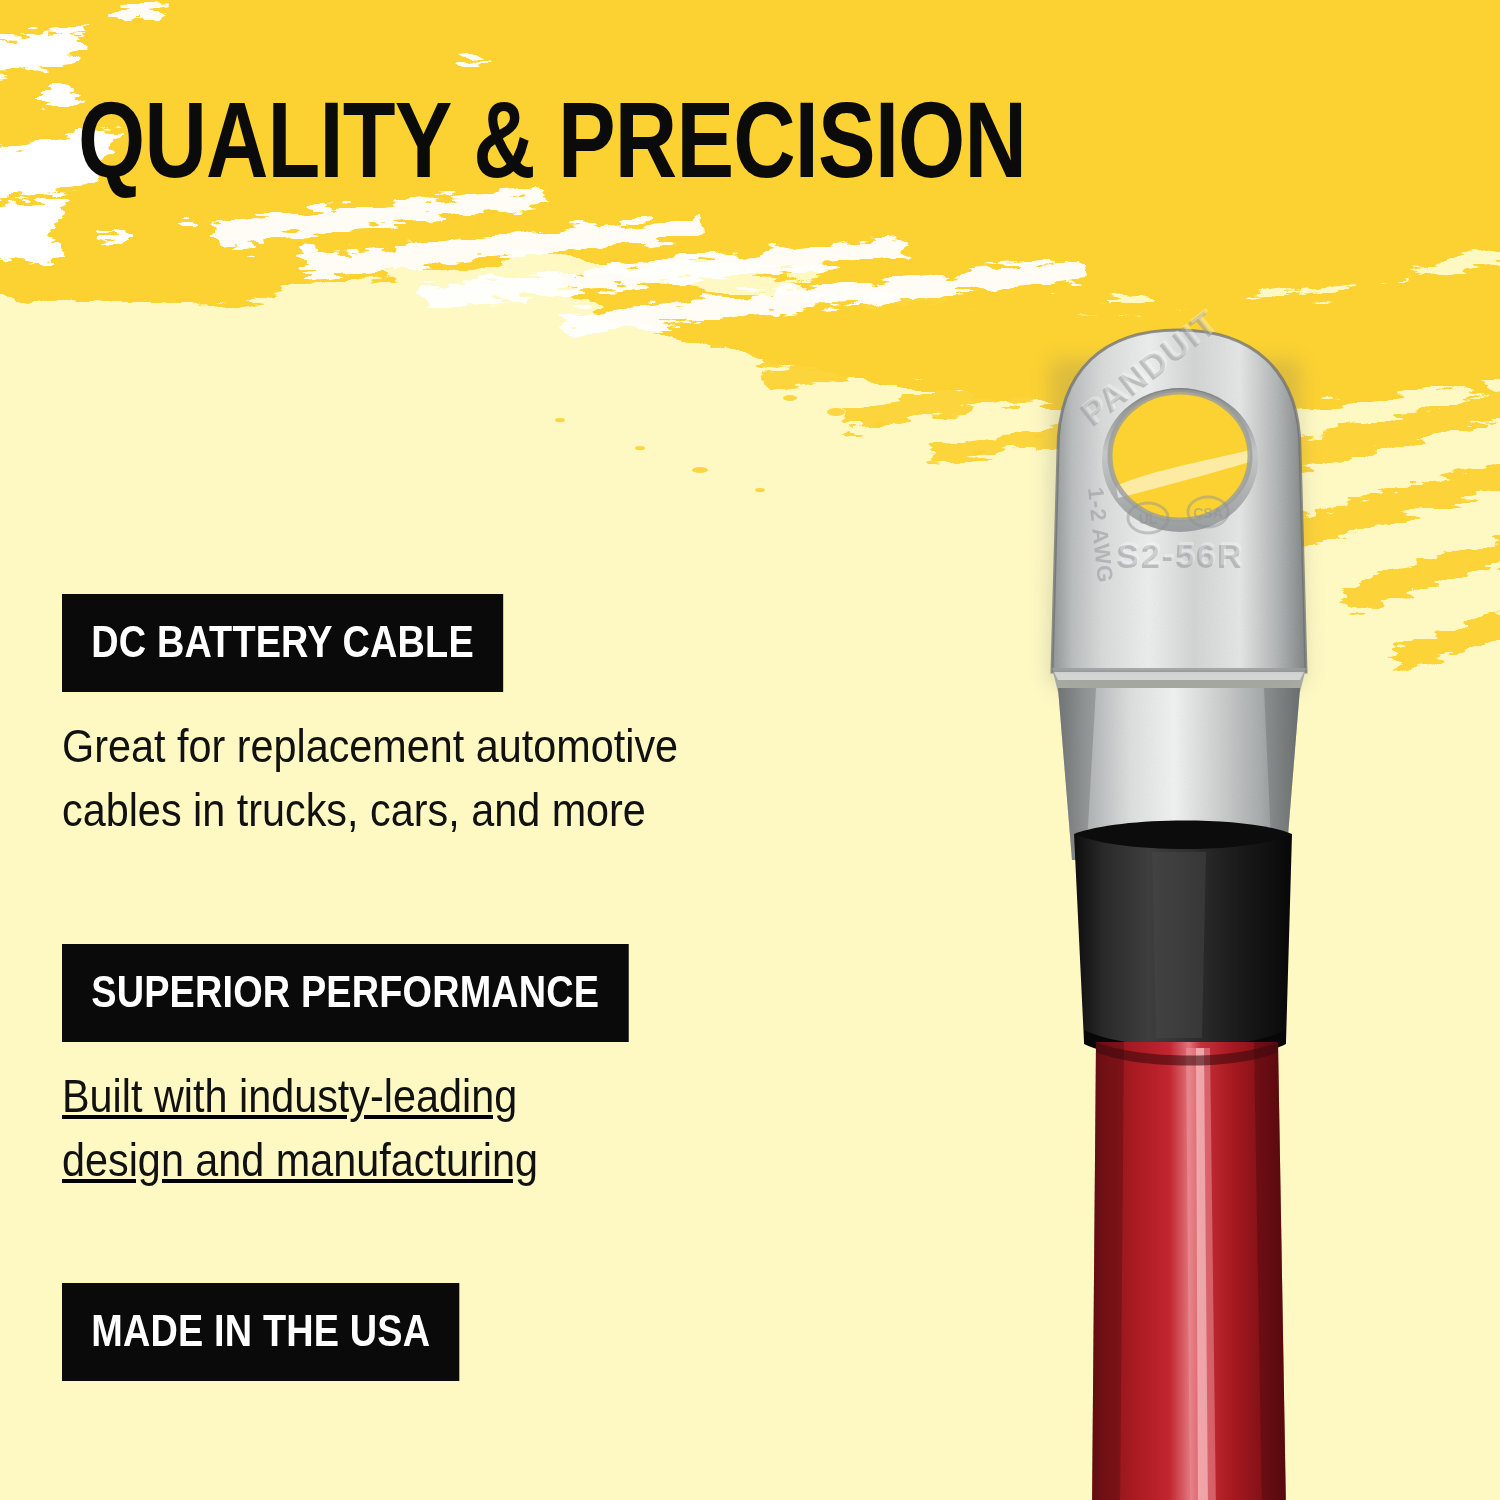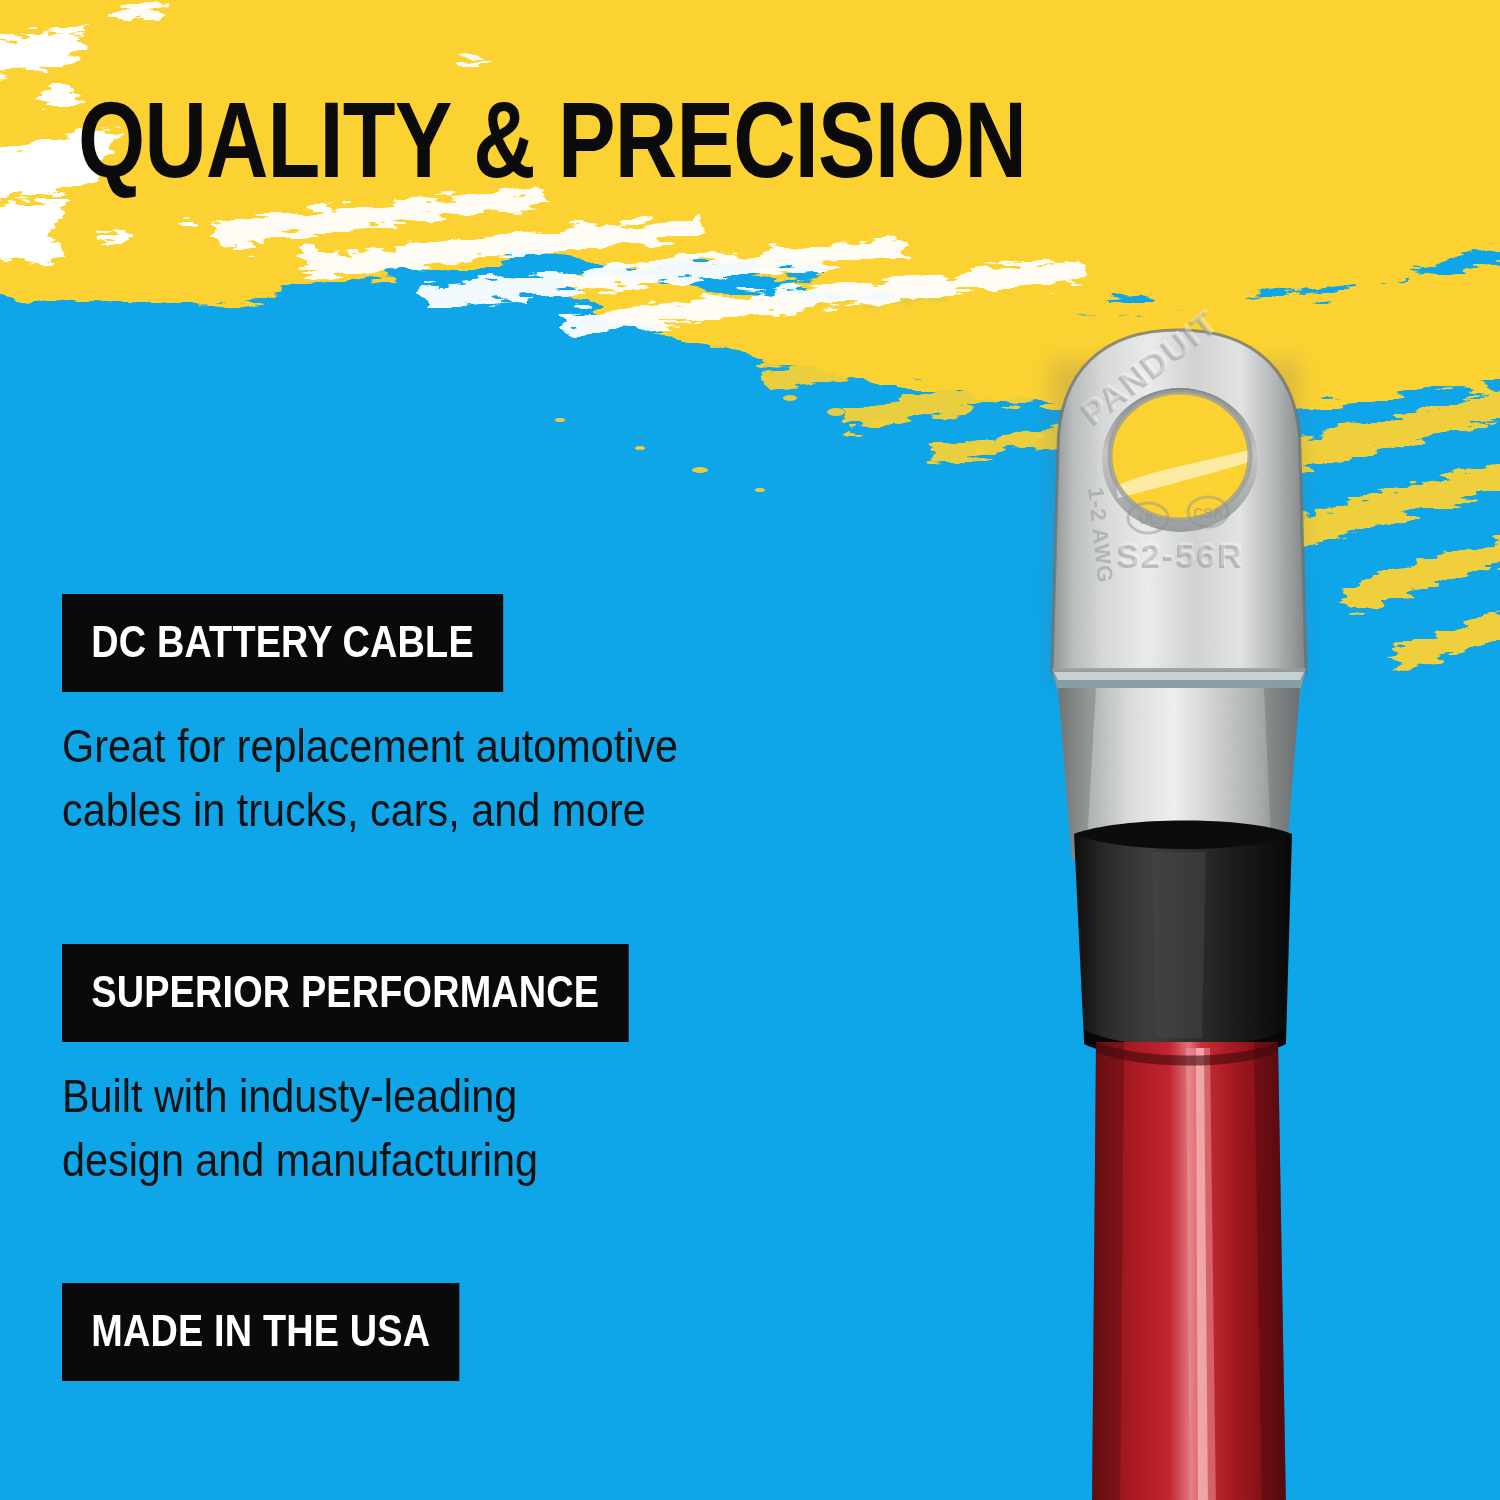--- a/index.html
+++ b/index.html
@@ -3,21 +3,21 @@
 <meta charset="utf-8">
 <style>
   html,body{margin:0;padding:0;}
   body{
     width:1500px;height:1500px;
     background:#ffffff;
     font-family:"Liberation Sans", sans-serif;
     overflow:hidden;
     position:relative;
   }
-  #canvas{position:relative;width:1500px;height:1500px;overflow:hidden;background:#0ea5e9;}
+  #canvas{position:relative;width:1500px;height:1500px;overflow:hidden;background:#fef9c3;}
 
   
   .hero{position:absolute;left:0;top:0;width:1500px;height:700px;overflow:hidden;}
   .hero svg{display:block;width:1500px;height:700px;}
 
   
   .title{
     position:absolute;left:78px;top:86px;
     font-family:"Liberation Sans", sans-serif;
     font-weight:700;
@@ -55,21 +55,21 @@
     font-size:47px;
     line-height:64px;
     letter-spacing:0px;
     transform:scaleX(0.88);
     transform-origin:left top;
     white-space:pre-line;
   }
 
   #feat-1{left:62px;top:322px;}
   #feat-2{left:62px;top:594px;}
-  #feat-3{left:62px;top:944px;}
+  #feat-3{left:62px;top:944px;text-decoration:underline;}
   #feat-4{left:62px;top:1283px;}
 
   
   .product{position:absolute;left:1000px;top:300px;width:420px;height:1200px;z-index:5;}
   .product svg{display:block;}
 </style>
 </head>
 <body>
 
 <div id="canvas">

